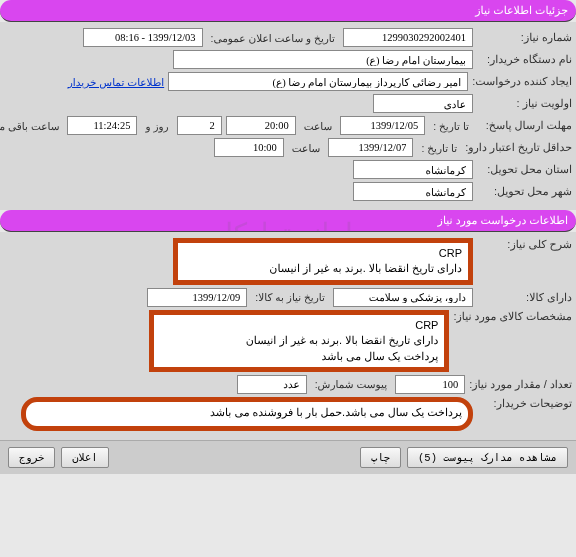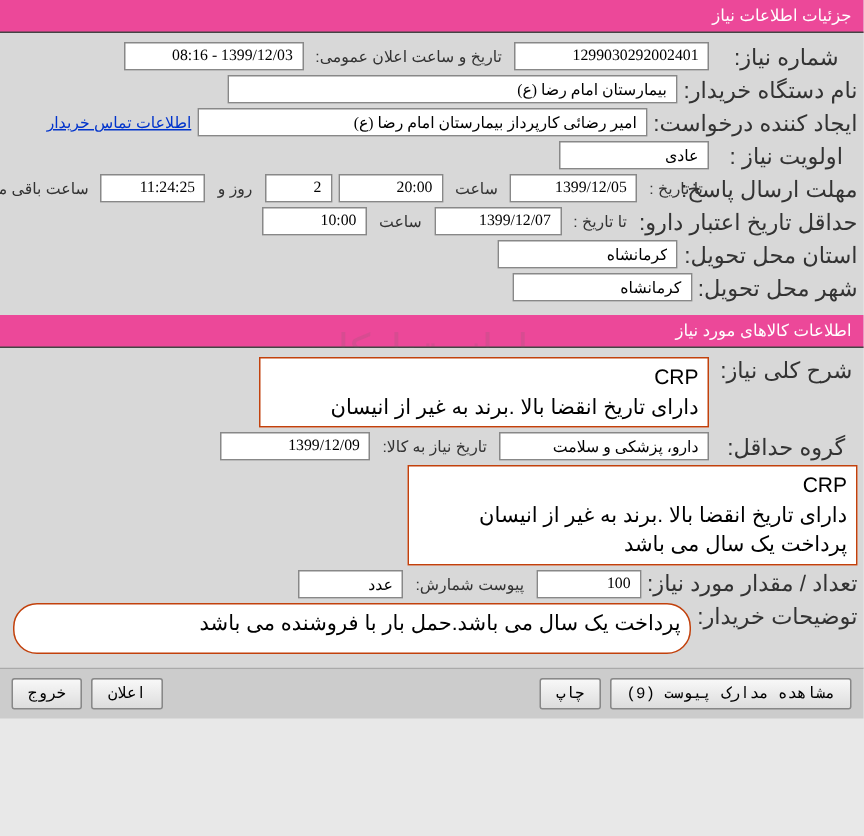--- a/index.html
+++ b/index.html
@@ -18,44 +18,45 @@
   left: 50%;
   transform: translate(-50%, -50%);
   font-size: 28px;
   color: rgba(100,100,100,0.15);
   pointer-events: none;
   text-align: center;
   line-height: 1.6;
   z-index: 1;
 }
 .section-header {
-  background: #ec4899;
+  background: #d946ef;
   color: #fff;
   padding: 4px 8px;
   font-size: 11px;
   border-bottom: 1px solid #444;
+  border-radius: 11px;
 }
 .form-area {
   background: #d8d8d8;
   padding: 6px 4px;
   position: relative;
   z-index: 2;
 }
 .row {
   display: flex;
   align-items: center;
   margin-bottom: 3px;
   gap: 4px;
 }
 .label {
   color: #333;
-  font-size: 15px;
+  font-size: 11px;
   white-space: nowrap;
   min-width: 95px;
-  text-align: center;
+  text-align: right;
 }
 .label-inline {
   color: #333;
   font-size: 10.5px;
   white-space: nowrap;
   padding: 0 4px;
 }
 .input {
   background: #fff;
   border: 1px solid #888;
@@ -64,23 +65,23 @@
   height: 19px;
   font-family: Tahoma;
   text-align: right;
 }
 .input-wide { width: 300px; }
 .input-med { width: 140px; }
 .input-sm { width: 70px; }
 .input-xs { width: 45px; }
 .multiline {
   background: #fff;
-  border: 1px solid #c2410c;
+  border: 5px solid #c2410c;
   padding: 3px 6px;
-  font-size: 14px;
+  font-size: 11px;
   min-height: 34px;
   width: 300px;
   line-height: 1.4;
 }
 .multiline-wide { width: 452px; border-radius: 16px; }
 .link {
   color: #0033cc;
   text-decoration: underline;
   font-size: 10.5px;
   white-space: nowrap;
@@ -161,53 +162,54 @@
     <input class="input" style="width: 120px;" readonly="" value="کرمانشاه">
   </div>
 
   <div class="row">
     <span class="label">شهر محل تحویل:</span>
     <input class="input" style="width: 120px;" readonly="" value="کرمانشاه">
   </div>
 
 </div>
 
-<div class="section-header">اطلاعات کالاهای مورد نیاز</div>
+<div class="section-header">اطلاعات درخواست مورد نیاز</div>
 
 <div class="form-area">
 
   <div class="row" style="align-items:flex-start">
     <span class="label">شرح کلی نیاز:</span>
     <div class="multiline">CRP<br>دارای تاریخ انقضا بالا .برند به غیر از انیسان</div>
   </div>
 
   <div class="row">
-    <span class="label">گروه حداقل:</span>
+    <span class="label">دارای کالا:</span>
     <input class="input input-med" readonly="" value="دارو، پزشکی و سلامت" style="">
     <span class="label-inline">تاریخ نیاز به کالا:</span>
     <input class="input" style="width: 100px;" readonly="" value="1399/12/09">
   </div>
 
   <div class="row" style="align-items:flex-start">
+    <span class="label">مشخصات کالای مورد نیاز:</span>
     <div class="multiline" style="min-height:48px">CRP<br>دارای تاریخ انقضا بالا .برند به غیر از انیسان<br>پرداخت یک سال می باشد</div>
   </div>
 
   <div class="row">
     <span class="label">تعداد / مقدار مورد نیاز:</span>
     <input class="input input-sm" readonly="" value="100" style="">
     <span class="label-inline">پیوست شمارش:</span>
     <input class="input input-sm" readonly="" value="عدد" style="">
   </div>
 
   <div class="row" style="align-items:flex-start">
     <span class="label">توضیحات خریدار:</span>
     <div class="multiline multiline-wide">پرداخت یک سال می باشد.حمل بار با فروشنده می باشد</div>
   </div>
 
 </div>
 
 <div class="button-bar">
-  <button class="btn">مشاهده مدارک پیوست (9)</button>
+  <button class="btn">مشاهده مدارک پیوست (5)</button>
   <button class="btn">چاپ</button>
   <div class="spacer"></div>
   <button class="btn">اعلان</button>
   <button class="btn">خروج</button>
 </div>
 
 </body></html>

